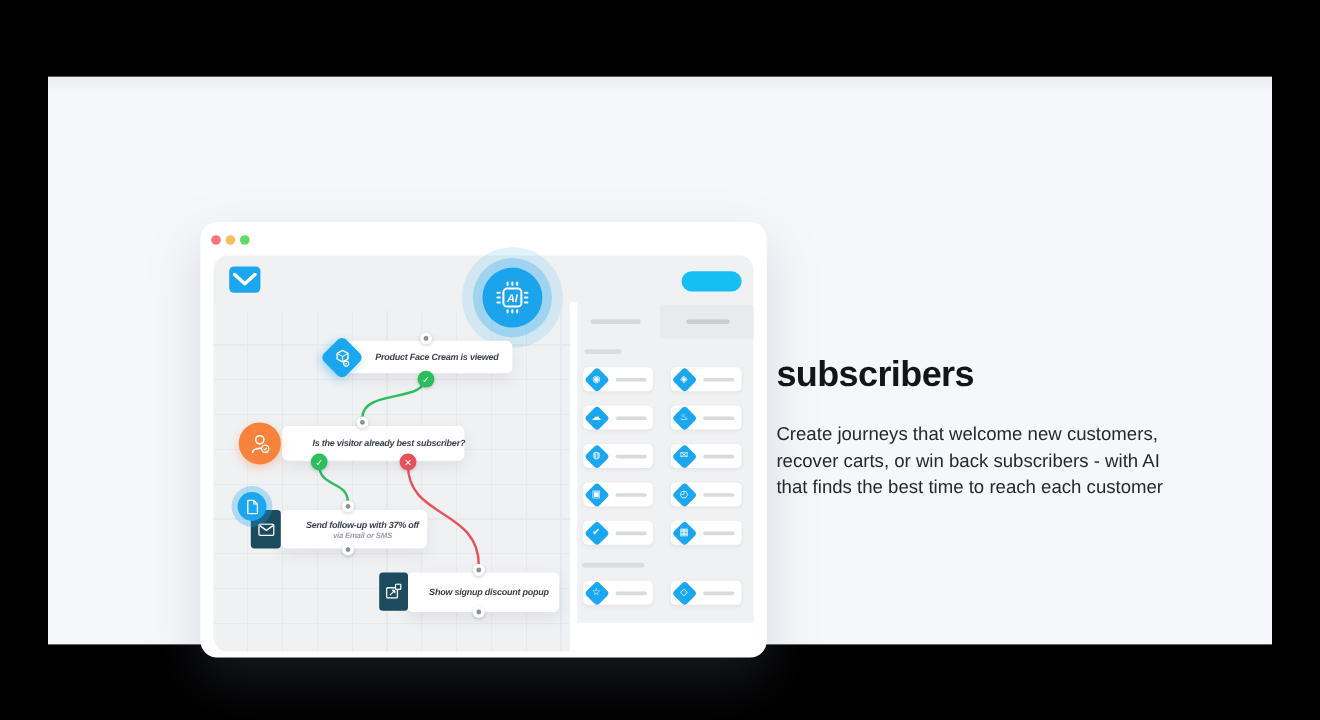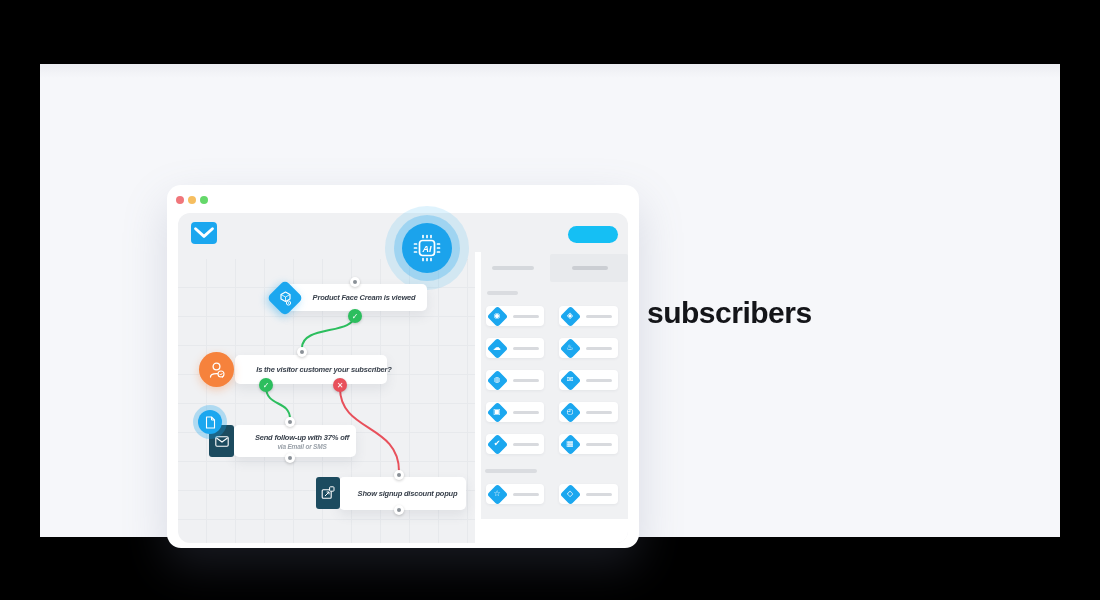--- a/index.html
+++ b/index.html
@@ -245,21 +245,21 @@
             <path d="M4,4.5 L8.5,2 L13,4.5 L13,9 L8.5,11.5 L4,9 Z" fill="none" stroke="#fff" stroke-width="1.2" stroke-linejoin="round"></path>
             <path d="M4,4.5 L8.5,7 L13,4.5 M8.5,7 L8.5,11.5" fill="none" stroke="#fff" stroke-width="1" opacity="0.8"></path>
             <circle cx="11.5" cy="13" r="2.1" fill="none" stroke="#fff" stroke-width="1"></circle>
             <circle cx="11.5" cy="13" r="0.7" fill="#fff"></circle>
           </svg>
         </div>
         <span class="badge ok" style="left:170px;top:96px">✓</span>
 
         <span class="cdot" style="left:119px;top:134px"></span>
         <div class="fcard" style="left:57px;top:142px;width:152px;height:29px;padding-left:26px">
-          <span>Is the visitor customer your subscriber?</span>
+          <span>Is the visitor already best subscriber?</span>
         </div>
         <div class="orange-c" style="left:21px;top:139px">
           <svg width="22" height="22" viewBox="0 0 22 22">
             <circle cx="10.5" cy="7.5" r="3.4" fill="none" stroke="#fff" stroke-width="1.3"></circle>
             <path d="M4.5,18 C4.5,13.5 16.5,13.5 16.5,18" fill="none" stroke="#fff" stroke-width="1.3" stroke-linecap="round"></path>
             <circle cx="15" cy="15" r="3" fill="#F6823C" stroke="#fff" stroke-width="1.1"></circle>
             <path d="M13.7,15 l1,1 l1.7,-1.9" fill="none" stroke="#fff" stroke-width="1"></path>
           </svg>
         </div>
         <span class="badge ok" style="left:81px;top:165px">✓</span>
@@ -293,14 +293,17 @@
             <rect x="1.2" y="3.8" width="9" height="8.4" rx="1" fill="none" stroke="#fff" stroke-width="1.1"></rect>
             <rect x="8.6" y="0.8" width="4.4" height="4.4" rx="0.8" fill="#1C4B5F" stroke="#fff" stroke-width="1"></rect>
             <path d="M4,10 L8,6 M8,6 L5.6,6 M8,6 L8,8.4" fill="none" stroke="#fff" stroke-width="1"></path>
           </svg>
         </div>
         <span class="cdot" style="left:216px;top:292px"></span>
       </div>
     </div>
 
     <div class="h1 dark" style="left:607px">subscribers</div>
+    <div class="para" style="left:607px">Create journeys that welcome new customers,
+recover carts, or win back subscribers - with AI
+that finds the best time to reach each customer</div>
   </div>
 </div>
 
 </body></html>

